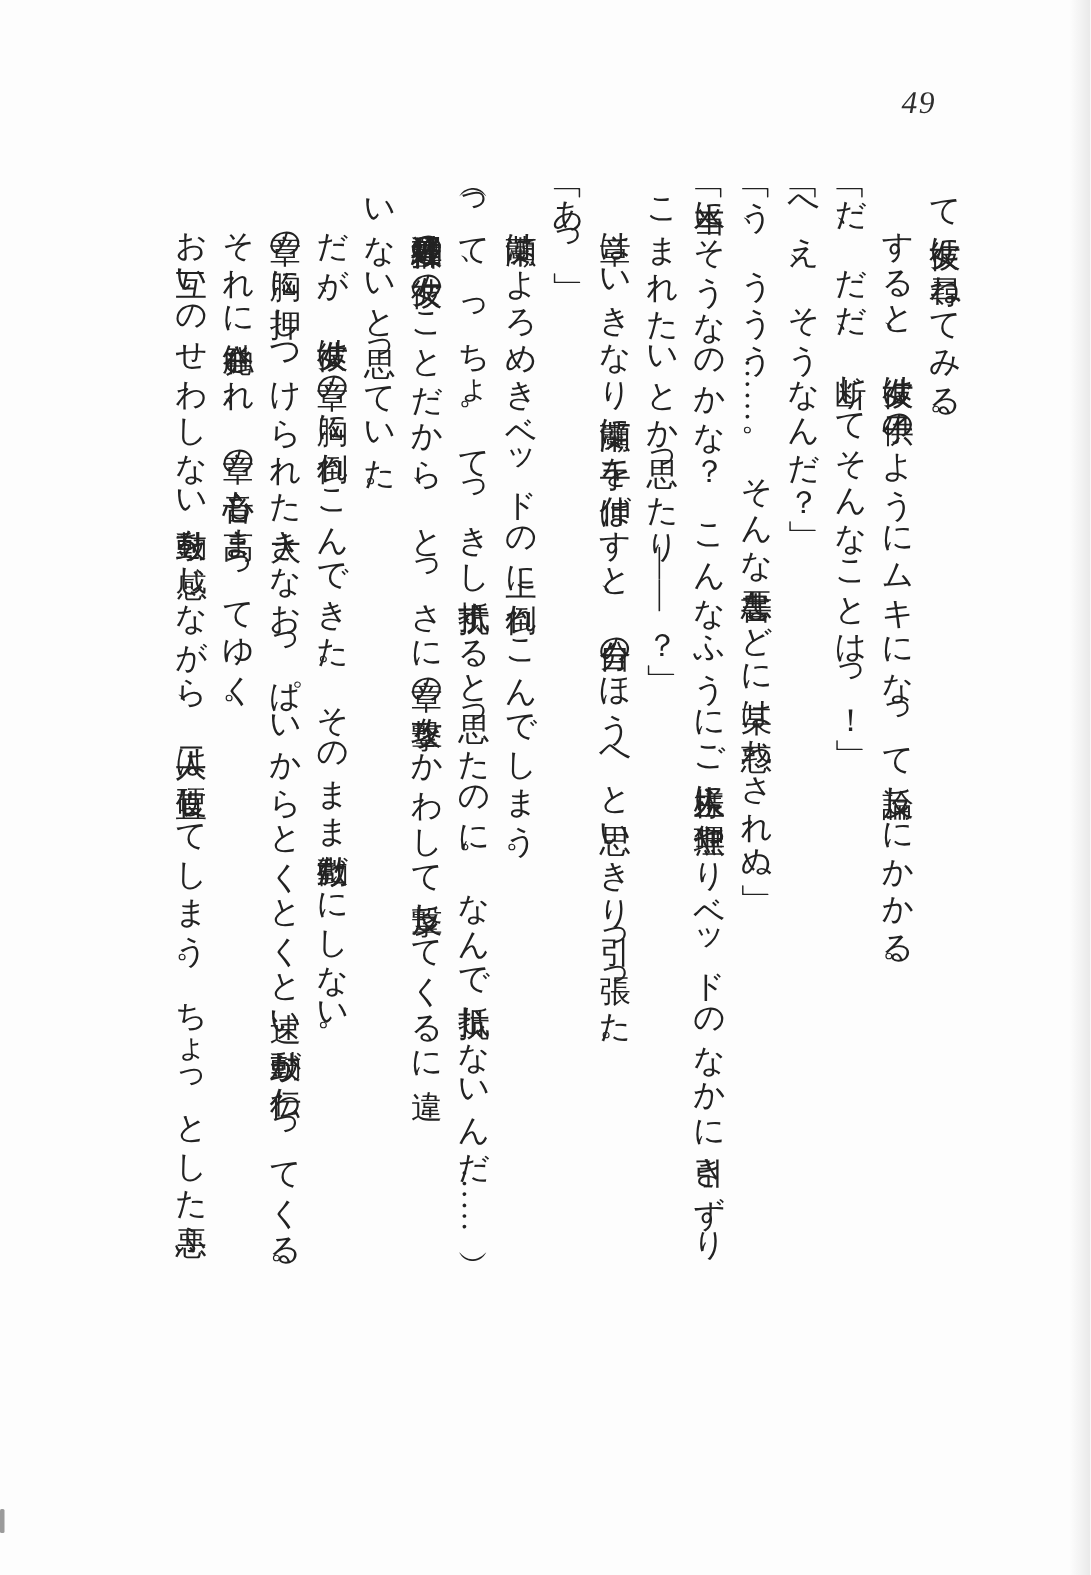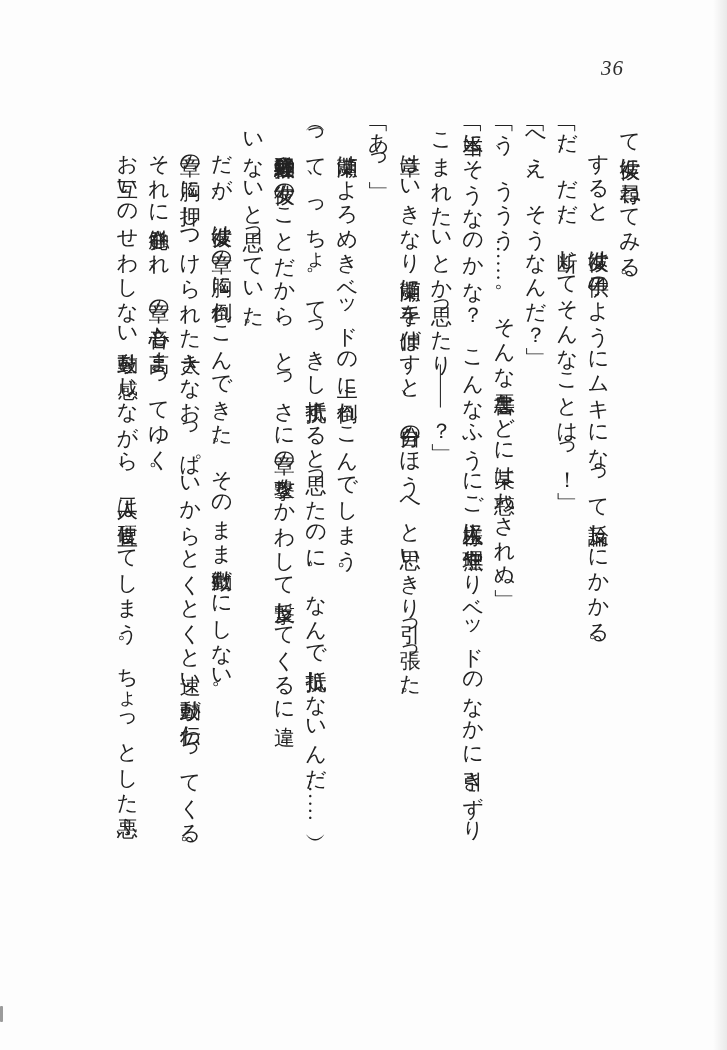--- a/index.html
+++ b/index.html
@@ -62,21 +62,21 @@
     background: #4a4a4a;
     opacity: 0.55;
     border-radius: 1px;
   }
 </style>
 </head>
 <body>
 
 <div class="page">
 
-  <div class="page-number">36</div>
+  <div class="page-number">49</div>
 
   <div class="text-block">
     <p>て彼女に尋ねてみる。</p>
     <p>　すると、彼女は子供のようにムキになって反論しにかかる。</p>
     <p>「だ、だだ、断じてそんなことはっ！」</p>
     <p>「へえ、そうなんだ？」</p>
     <p>「う、ううう……。そんな悪書などに某は惑わされぬ」</p>
     <p>「本当にそうなのかな？　こんなふうにご主人様に無理やりベッドのなかに引きずり</p>
     <p>こまれたいとか思ったり――？」</p>
     <p>　章はいきなり蘭瀬に手を伸ばすと、自分のほうへと思いきり引っ張った。</p>

